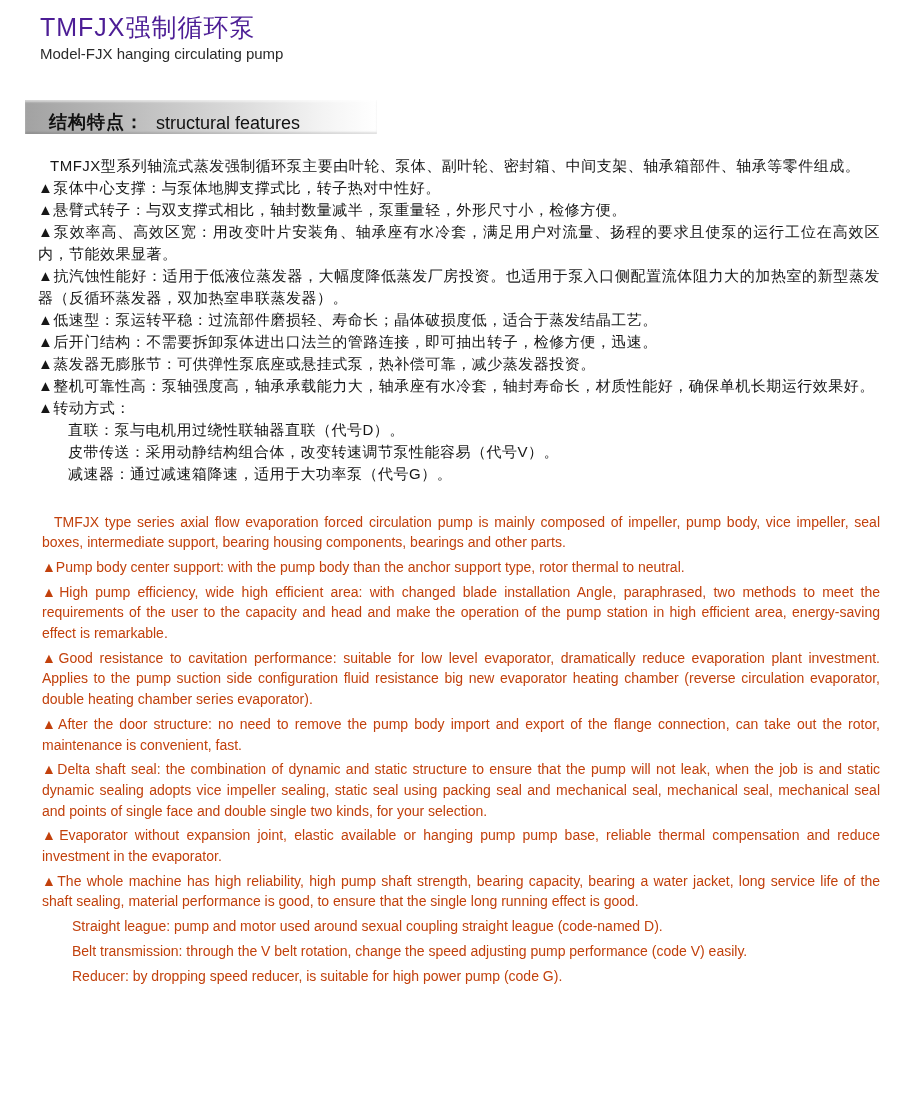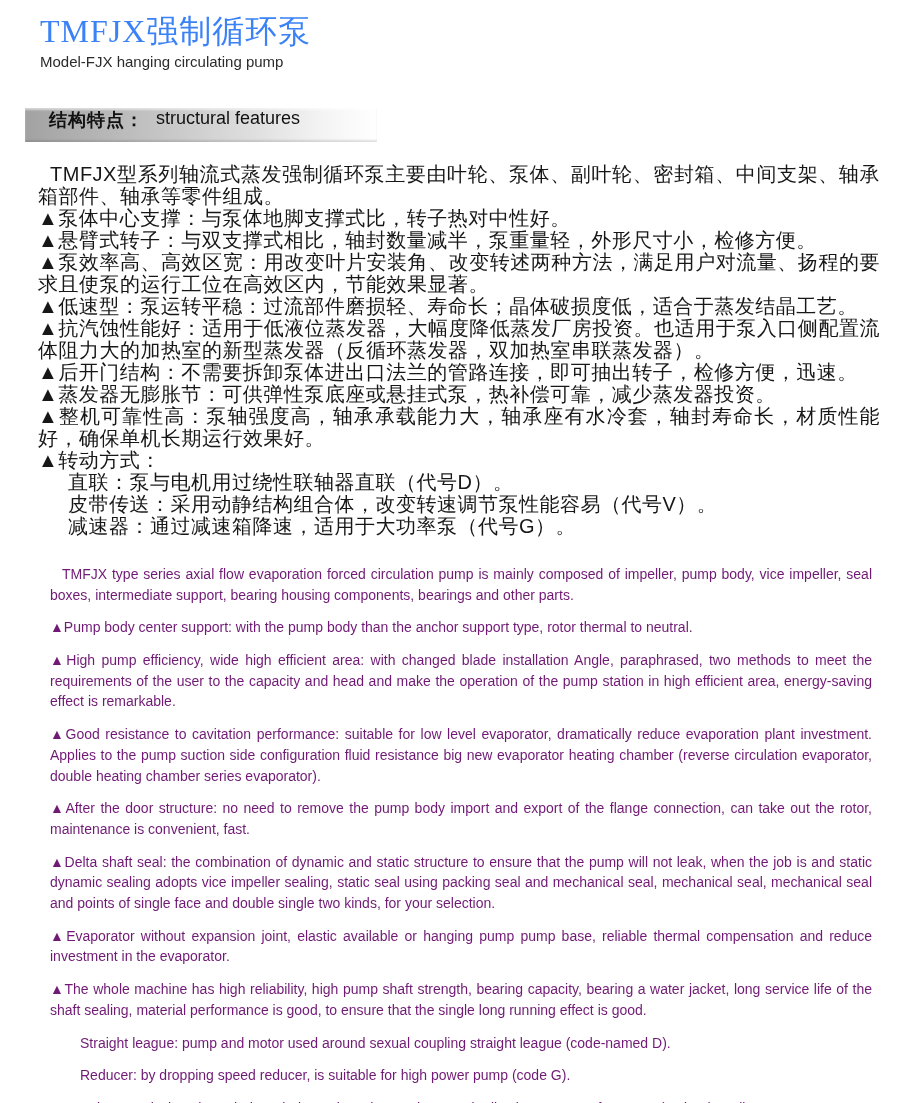--- a/index.html
+++ b/index.html
@@ -14,45 +14,44 @@
     width: 900px;
     height: 1103px;
     background: #ffffff;
     overflow: hidden;
     box-sizing: border-box;
     padding: 12px 24px 0 38px;
   }
   
   .doc-title {
     margin: 0 0 2px 2px;
-    font-size: 32px;
+    font-size: 25px;
     font-weight: 500;
     letter-spacing: 1px;
-    color: #3b82f6;
+    color: #4c1d95;
     line-height: 1.2;
-    font-family: Liberation Serif, serif;
   }
   .doc-subtitle {
     margin: 0 0 0 2px;
     font-size: 15px;
     font-weight: 400;
     color: #2b2b2b;
     line-height: 1.3;
   }
   
   .section-bar {
     position: relative;
     margin-top: 36px;
     margin-left: -13px;
     width: 352px;
     height: 34px;
     background: linear-gradient(90deg, #a2a2a2 0%, #bdbdbd 30%, #dcdcdc 62%, #f4f4f4 85%, #ffffff 100%);
     box-shadow: inset 0 2px 2px rgba(255,255,255,0.55), inset 0 -2px 2px rgba(0,0,0,0.12);
     display: flex;
-    align-items: flex-start;
+    align-items: flex-end;
     padding-left: 24px;
     box-sizing: border-box;
   }
   .section-bar .zh {
     font-size: 18px;
     font-weight: 700;
     color: #111111;
     letter-spacing: 1px;
   }
   .section-bar .en {
@@ -62,36 +61,36 @@
     margin-left: 12px;
   }
   
   .zh-block {
     margin-top: 21px;
     width: 842px;
     text-align: justify;
   }
   .zh-block p {
     margin: 0;
-    font-size: 20px;
+    font-size: 15px;
     line-height: 22px;
     letter-spacing: 0.5px;
     color: #171717;
   }
   
   .en-block {
     margin-top: 27px;
     width: 846px;
     text-align: justify;
   }
   .en-block p {
-    margin: 12px;
+    margin: 4px;
     font-size: 14px;
     line-height: 20.7px;
-    color: #701a75;
+    color: #c2410c;
   }
   .intro { text-indent: 12px; }
   .sub   { padding-left: 30px; }
 </style>
 </head>
 <body>
 
 <div class="page">
 
   <h1 class="doc-title">TMFJX强制循环泵</h1>
@@ -99,39 +98,39 @@
 
   <div class="section-bar">
     <span class="zh">结构特点：</span>
     <span class="en">structural features</span>
   </div>
 
   <div class="zh-block">
     <p class="intro">TMFJX型系列轴流式蒸发强制循环泵主要由叶轮、泵体、副叶轮、密封箱、中间支架、轴承箱部件、轴承等零件组成。</p>
     <p>▲泵体中心支撑：与泵体地脚支撑式比，转子热对中性好。</p>
     <p>▲悬臂式转子：与双支撑式相比，轴封数量减半，泵重量轻，外形尺寸小，检修方便。</p>
-    <p>▲泵效率高、高效区宽：用改变叶片安装角、改变转述两种方法，满足用户对流量、扬程的要求且使泵的运行工位在高效区内，节能效果显著。</p>
+    <p>▲泵效率高、高效区宽：用改变叶片安装角、轴承座有水冷套，满足用户对流量、扬程的要求且使泵的运行工位在高效区内，节能效果显著。</p>
+    <p>▲抗汽蚀性能好：适用于低液位蒸发器，大幅度降低蒸发厂房投资。也适用于泵入口侧配置流体阻力大的加热室的新型蒸发器（反循环蒸发器，双加热室串联蒸发器）。</p>
     <p>▲低速型：泵运转平稳：过流部件磨损轻、寿命长；晶体破损度低，适合于蒸发结晶工艺。</p>
-    <p>▲抗汽蚀性能好：适用于低液位蒸发器，大幅度降低蒸发厂房投资。也适用于泵入口侧配置流体阻力大的加热室的新型蒸发器（反循环蒸发器，双加热室串联蒸发器）。</p>
     <p>▲后开门结构：不需要拆卸泵体进出口法兰的管路连接，即可抽出转子，检修方便，迅速。</p>
     <p>▲蒸发器无膨胀节：可供弹性泵底座或悬挂式泵，热补偿可靠，减少蒸发器投资。</p>
     <p>▲整机可靠性高：泵轴强度高，轴承承载能力大，轴承座有水冷套，轴封寿命长，材质性能好，确保单机长期运行效果好。</p>
     <p>▲转动方式：</p>
     <p class="sub">直联：泵与电机用过绕性联轴器直联（代号D）。</p>
     <p class="sub">皮带传送：采用动静结构组合体，改变转速调节泵性能容易（代号V）。</p>
     <p class="sub">减速器：通过减速箱降速，适用于大功率泵（代号G）。</p>
   </div>
 
   <div class="en-block">
     <p class="intro">TMFJX type series axial flow evaporation forced circulation pump is mainly composed of impeller, pump body, vice impeller, seal boxes, intermediate support, bearing housing components, bearings and other parts.</p>
     <p>▲Pump body center support: with the pump body than the anchor support type, rotor thermal to neutral.</p>
     <p>▲High pump efficiency, wide high efficient area: with changed blade installation Angle, paraphrased, two methods to meet the requirements of the user to the capacity and head and make the operation of the pump station in high efficient area, energy-saving effect is remarkable.</p>
     <p>▲Good resistance to cavitation performance: suitable for low level evaporator, dramatically reduce evaporation plant investment. Applies to the pump suction side configuration fluid resistance big new evaporator heating chamber (reverse circulation evaporator, double heating chamber series evaporator).</p>
     <p>▲After the door structure: no need to remove the pump body import and export of the flange connection, can take out the rotor, maintenance is convenient, fast.</p>
     <p>▲Delta shaft seal: the combination of dynamic and static structure to ensure that the pump will not leak, when the job is and static dynamic sealing adopts vice impeller sealing, static seal using packing seal and mechanical seal, mechanical seal, mechanical seal and points of single face and double single two kinds, for your selection.</p>
     <p>▲Evaporator without expansion joint, elastic available or hanging pump pump base, reliable thermal compensation and reduce investment in the evaporator.</p>
     <p>▲The whole machine has high reliability, high pump shaft strength, bearing capacity, bearing a water jacket, long service life of the shaft sealing, material performance is good, to ensure that the single long running effect is good.</p>
     <p class="sub">Straight league: pump and motor used around sexual coupling straight league (code-named D).</p>
+    <p class="sub">Belt transmission: through the V belt rotation, change the speed adjusting pump performance (code V) easily.</p>
     <p class="sub">Reducer: by dropping speed reducer, is suitable for high power pump (code G).</p>
-    <p class="sub">Belt transmission: through the V belt rotation, change the speed adjusting pump performance (code V) easily.</p>
   </div>
 
 </div>
 
 </body></html>

